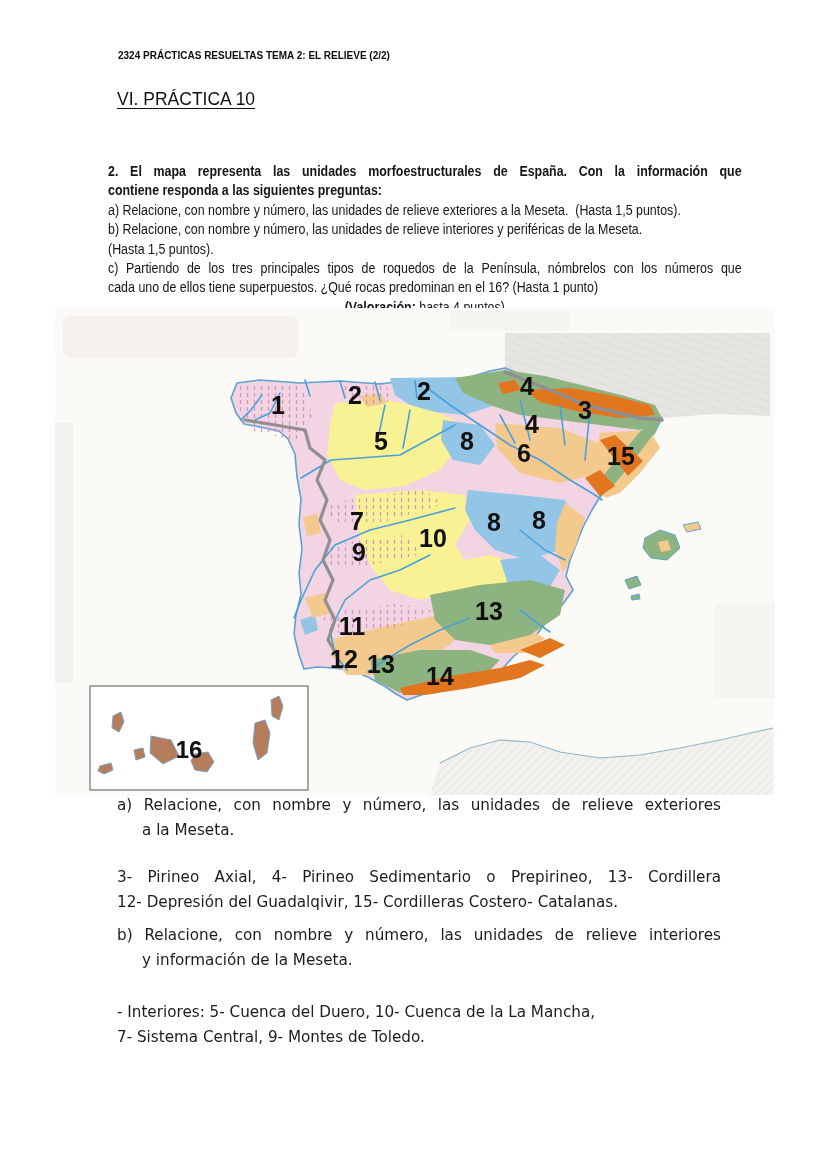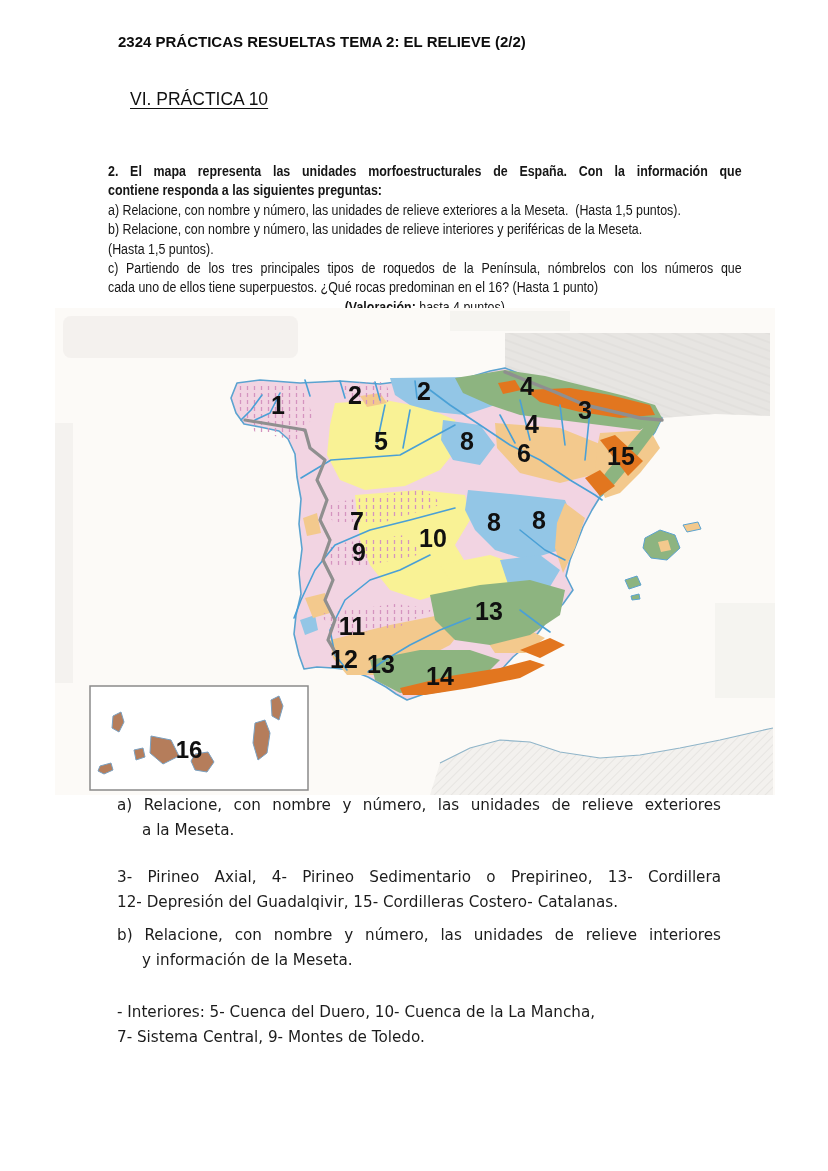--- a/index.html
+++ b/index.html
@@ -1,25 +1,25 @@
 <!DOCTYPE html>
 <html><head>
 <meta charset="utf-8">
 <style>
   html,body{margin:0;padding:0;}
   body{
     width:828px;height:1171px;background:#ffffff;position:relative;
     font-family:"Liberation Sans",sans-serif;color:#141414;overflow:hidden;
   }
   .doc-header{
-    position:absolute;left:118px;top:33px;font-size:15px;font-weight:bold;
+    position:absolute;left:118px;top:50px;font-size:10px;font-weight:bold;
     color:#0d0d0d;white-space:nowrap;
   }
   .section-title{
-    position:absolute;left:130px;top:89px;font-size:17.5px;
+    position:absolute;left:117px;top:89px;font-size:17.5px;
     text-decoration:underline;text-underline-offset:3px;color:#111;white-space:nowrap;
   }
   .question{
     position:absolute;left:108px;top:162px;width:704px;
     transform:scaleX(0.9);transform-origin:left top;
     font-size:13.8px;line-height:19.4px;color:#161616;
   }
   .question .b{font-weight:bold;}
   .stretch{text-align:justify;text-align-last:justify;}
   .nowrapln{white-space:nowrap;}

